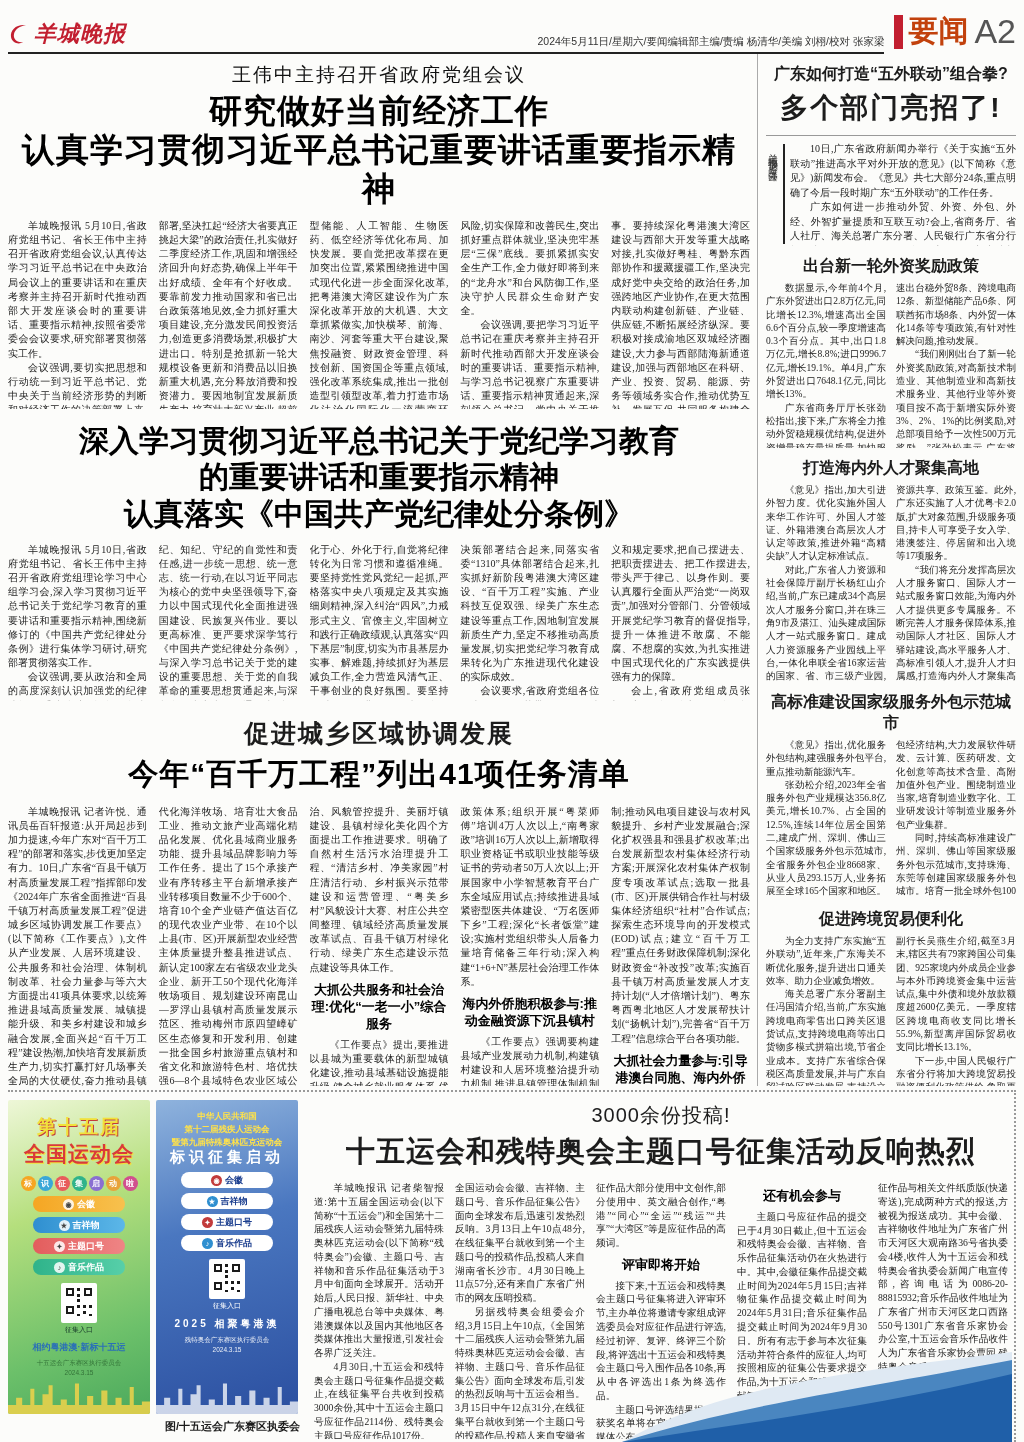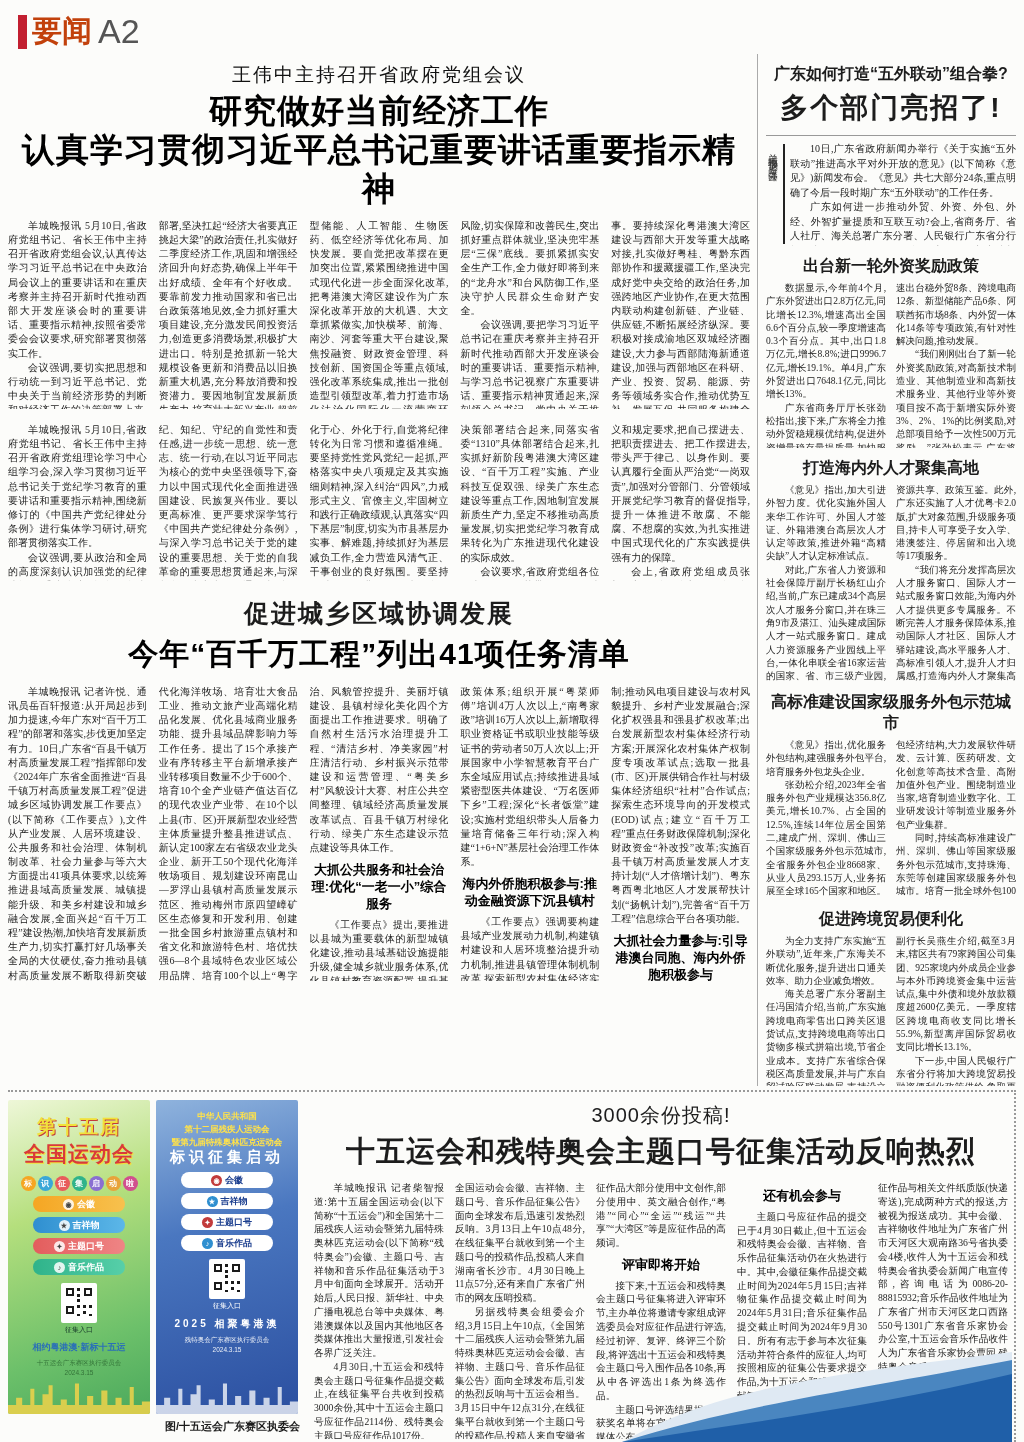--- a/index.html
+++ b/index.html
@@ -111,20 +111,29 @@
   .bot-cols .col { font-size:9.7px; }
 
   .wave { position:absolute; right:2px; bottom:0; width:390px; height:120px; pointer-events:none; }
 </style>
 </head>
 <body>
 
 <div class="page">
 
   <header class="masthead">
+    <div class="head-left">
+      <div class="logo">
+        <svg width="22" height="24" viewBox="0 0 22 24">
+          <path d="M18 3 C8 2 2 8 3 15 C4 21 11 23 15 20 C9 21 5 17 6 12 C7 7 12 4 18 3 Z" fill="#c21f30"></path>
+        </svg>
+        <span class="logo-name">羊城晚报</span>
+      </div>
+      <div class="dateline">2024年5月11日/星期六/要闻编辑部主编/责编 杨清华/美编 刘栩/校对 张家梁</div>
+    </div>
     <div class="section-box">
       <div class="red-bar"></div>
       <span class="sec-label">要闻</span>
       <span class="page-num">A2</span>
     </div>
   </header>
 
   <div class="content-row">
 
     <main class="left-main">
@@ -150,20 +159,25 @@
               <div class="blk c">风险,切实保障和改善民生,突出抓好重点群体就业,坚决兜牢基层“三保”底线。要抓紧抓实安全生产工作,全力做好即将到来的“龙舟水”和台风防御工作,坚决守护人民群众生命财产安全。</div>
               <div class="blk p">会议强调,要把学习习近平总书记在重庆考察并主持召开新时代推动西部大开发座谈会时的重要讲话、重要指示精神,与学习总书记视察广东重要讲话、重要指示精神贯通起来,深刻领会总书记、党中央关于推动区域协调发展的战略部署,自觉把广东工作放在全国大局中去谋划推进,尽心尽力办好广东的</div>
             </div>
             <div class="col">
               <div class="blk c">事。要持续深化粤港澳大湾区建设与西部大开发等重大战略对接,扎实做好粤桂、粤黔东西部协作和援藏援疆工作,坚决完成好党中央交给的政治任务,加强跨地区产业协作,在更大范围内联动构建创新链、产业链、供应链,不断拓展经济纵深。要积极对接成渝地区双城经济圈建设,大力参与西部陆海新通道建设,加强与西部地区在科研、产业、投资、贸易、能源、劳务等领域务实合作,推动优势互补、发展互促,共同服务构建全国统一大市场。</div>
             </div>
           </div>
       </article>
 
       <article class="a2">
+        <div class="headline">
+          <div>深入学习贯彻习近平总书记关于党纪学习教育</div>
+          <div>的重要讲话和重要指示精神</div>
+          <div>认真落实《中国共产党纪律处分条例》</div>
+        </div>
         <div class="cols">
             <div class="col">
               <div class="blk p">羊城晚报讯 5月10日,省政府党组书记、省长王伟中主持召开省政府党组理论学习中心组学习会,深入学习贯彻习近平总书记关于党纪学习教育的重要讲话和重要指示精神,围绕新修订的《中国共产党纪律处分条例》进行集体学习研讨,研究部署贯彻落实工作。</div>
               <div class="blk p">会议强调,要从政治和全局的高度深刻认识加强党的纪律建设的重大意义,自觉把学党纪、明底线、守规矩作为重大责任抓紧抓实,切实增强学纪、明</div>
             </div>
             <div class="col">
               <div class="blk c">纪、知纪、守纪的自觉性和责任感,进一步统一思想、统一意志、统一行动,在以习近平同志为核心的党中央坚强领导下,奋力以中国式现代化全面推进强国建设、民族复兴伟业。要以更高标准、更严要求深学笃行《中国共产党纪律处分条例》,与深入学习总书记关于党的建设的重要思想、关于党的自我革命的重要思想贯通起来,与深入学习党章党规贯通起来,准确把握其内涵要义和实践要求,做到知其言、明其义、悟其理、守其则,切实内</div>
             </div>
             <div class="col">
               <div class="blk c">化于心、外化于行,自觉将纪律转化为日常习惯和遵循准绳。要坚持党性党风党纪一起抓,严格落实中央八项规定及其实施细则精神,深入纠治“四风”,力戒形式主义、官僚主义,牢固树立和践行正确政绩观,认真落实“四下基层”制度,切实为市县基层办实事、解难题,持续抓好为基层减负工作,全力营造风清气正、干事创业的良好氛围。要坚持两手抓两促进,把开展党纪学习教育同学习贯彻党的二十大精神、落实党中央重大</div>
@@ -241,21 +255,21 @@
           </div>
           <div class="col">
             <div class="blk c">资源共享、政策互鉴。此外,广东还实施了人才优粤卡2.0版,扩大对象范围,升级服务项目,持卡人可享受子女入学、港澳签注、停居留和出入境等17项服务。</div>
             <div class="blk p">“我们将充分发挥高层次人才服务窗口、国际人才一站式服务窗口效能,为海内外人才提供更多专属服务。不断完善人才服务保障体系,推动国际人才社区、国际人才驿站建设,高水平服务人才、高标准引领人才,提升人才归属感,打造海内外人才聚集高地。”杨红山表示。</div>
           </div>
         </div>
 
       <div class="sec-title">高标准建设国家级服务外包示范城市</div>
       <div class="side-cols sc3">
           <div class="col">
-            <div class="blk p">《意见》指出,优化服务外包结构,建强服务外包平台,培育服务外包龙头企业。</div>
+            <div class="blk p">《意见》指出,优化服务外包结构,建强服务外包平台,重点推动新能源汽车。</div>
             <div class="blk p">张劲松介绍,2023年全省服务外包产业规模达356.8亿美元,增长10.7%、占全国的12.5%,连续14年位居全国第二,建成广州、深圳、佛山三个国家级服务外包示范城市,全省服务外包企业8668家、从业人员293.15万人,业务拓展至全球165个国家和地区。2023年承接来自美国、欧盟、日本等发达国家服务外包业务增幅均达40%以上。</div>
           </div>
           <div class="col">
             <div class="blk c">包经济结构,大力发展软件研发、云计算、医药研发、文化创意等高技术含量、高附加值外包产业。围绕制造业当家,培育制造业数字化、工业研发设计等制造业服务外包产业集群。</div>
             <div class="blk p">同时,持续高标准建设广州、深圳、佛山等国家级服务外包示范城市,支持珠海、东莞等创建国家级服务外包城市。培育一批全球外包100强、中国服务外包领军企业和百强企业。继续办好2024大湾区服贸大会,重点宣介广东服务外包,携手港澳打造具有全球影响力的服务外包枢纽区域。</div>
           </div>
         </div>
 
       <div class="sec-title">促进跨境贸易便利化</div>
       <div class="side-cols sc4">

